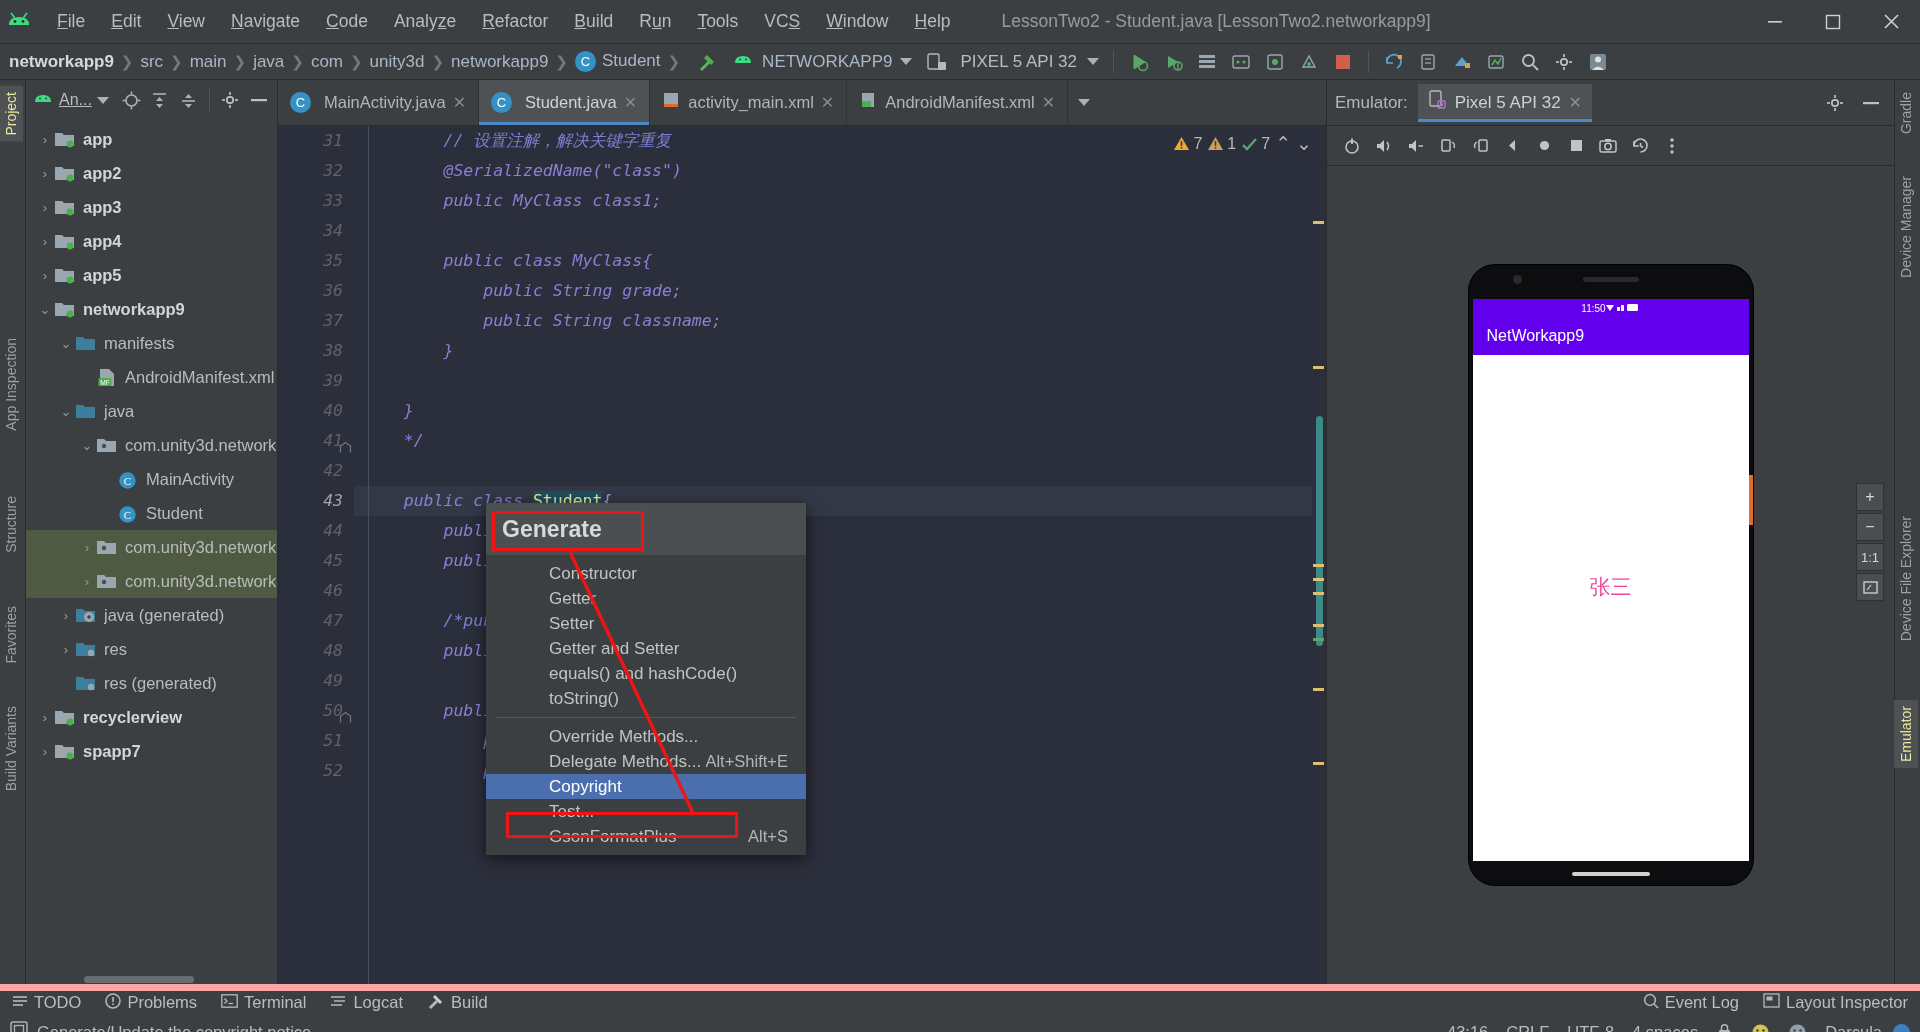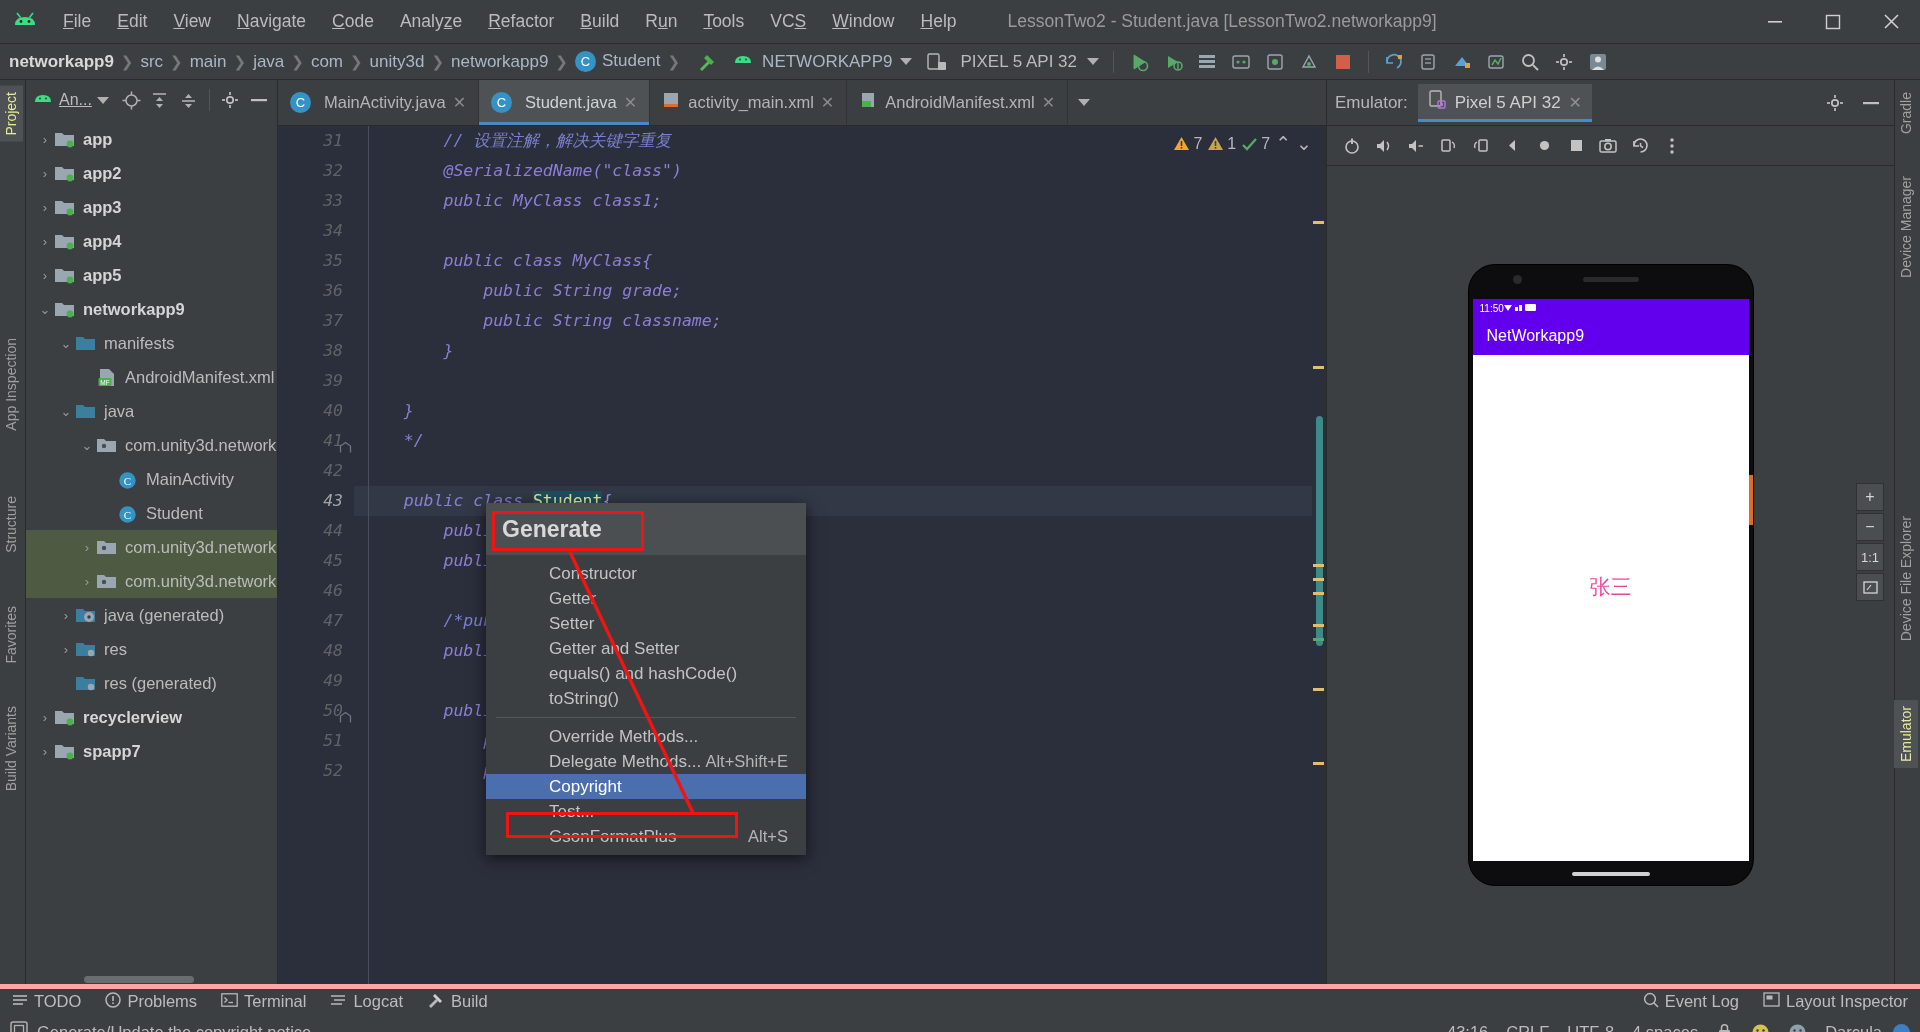--- a/index.html
+++ b/index.html
@@ -1,20 +1,20 @@
 <!DOCTYPE html>
 <html><head>
 <meta charset="utf-8">
 <style>
   * { box-sizing: border-box; margin:0; padding:0; }
   html,body{ width:1920px; height:1032px; overflow:hidden; background:#3c3f41; }
   body{ font-family:"Liberation Sans", sans-serif; font-size:17px; color:#bbbbbb; }
 
   
-  .titlebar{ height:44px; background:#3c3f41; display:flex; align-items:center; padding-left:12px; border-bottom:1px solid #2b2b2b; }
+  .titlebar{ height:44px; background:#3c3f41; display:flex; align-items:center; padding-left:6px; border-bottom:1px solid #2b2b2b; }
   .and-logo{ width:26px; height:22px; position:relative; margin-right:12px; }
   .and-logo svg{ display:block; }
   .menu{ display:flex; align-items:center; gap:0px; }
   .menu-item{ padding:4px 13px; color:#bbbbbb; font-size:17.5px; cursor:default; white-space:nowrap; }
   .menu-item u{ text-decoration:underline; }
   .win-title{ margin-left:38px; color:#9a9a9a; font-size:17.5px; white-space:nowrap; }
   .win-btns{ margin-left:auto; display:flex; align-items:center; }
   .wb{ width:58px; height:44px; display:flex; align-items:center; justify-content:center; color:#cfcfcf; }
 
   
@@ -92,21 +92,21 @@
   .emuhead{ height:46px; display:flex; align-items:center; padding:0 8px; gap:10px; border-bottom:1px solid #2b2b2b;}
   .emuhead .lbl{ font-size:17px; color:#b6b6b6;}
   .emutab{ display:flex; align-items:center; gap:8px; padding:6px 10px; background:#4e5254; position:relative; font-size:17px; color:#cfcfcf;}
   .emutab:after{content:'';position:absolute;left:0;right:0;bottom:-1px;height:3px;background:#4a88c7;}
   .emuhead .right{ margin-left:auto; display:flex; gap:6px; }
   .emutools{ height:40px; display:flex; align-items:center; gap:2px; padding:0 10px; border-bottom:1px solid #2b2b2b;}
   .et{ width:30px;height:28px;display:flex;align-items:center;justify-content:center;color:#c3c3c3;}
   .emustage{ flex:1; position:relative; background:#3c3f41; display:flex; align-items:center; justify-content:center;}
   .phone{ width:284px; height:620px; background:#0d0d0f; border-radius:26px; position:relative; box-shadow:0 0 0 1px #000;}
   .screen{ position:absolute; left:4px; top:34px; right:4px; bottom:24px; background:#ffffff; overflow:hidden;}
-  .statusrow{ height:18px; background:#6200ee; display:flex; align-items:center; justify-content:flex-start; padding:0 7px; color:#fff; font-size:10px;}
+  .statusrow{ height:18px; background:#6200ee; display:flex; align-items:center; justify-content:center; padding:0 7px; color:#fff; font-size:10px;}
   .appbar{ height:38px; background:#6200ee; color:#fff; display:flex; align-items:center; padding-left:14px; font-size:16px;}
   .appcontent{ position:relative; height:calc(100% - 56px); background:#fff; }
   .appcontent .txt{ position:absolute; left:50%; top:43%; transform:translateX(-50%); color:#ec4899; font-size:21px; font-family:"DejaVu Sans", sans-serif;}
   .notch{ position:absolute; left:50%; transform:translateX(-50%); top:12px; width:56px; height:5px; background:#2a2a2c; border-radius:3px;}
   .cam{ position:absolute; left:44px; top:10px; width:9px;height:9px;border-radius:50%;background:#2a2a2c;}
   .homebar{ position:absolute; left:50%; transform:translateX(-50%); bottom:9px; width:78px; height:4px; background:#d0d0d0; border-radius:2px;}
   .emuside{ position:absolute; right:10px; top:46%; transform:translateY(-50%); display:flex; flex-direction:column; gap:2px;}
   .esbtn{ width:28px;height:28px;background:#4b4e50;color:#d6d6d6;display:flex;align-items:center;justify-content:center;font-size:16px;border:1px solid #2f3132;}
   .orangemark{ position:absolute; right:0; top:210px; width:4px; height:50px; background:#e06c2a;}
 
@@ -118,21 +118,21 @@
   .popup .hdr{ height:52px; display:flex; align-items:center; padding-left:16px; font-size:23px; font-weight:bold; color:#d8d8d8; background:#4b4f51;}
   .popup .body{ background:#3c3f41; padding:6px 0; }
   .mi{ height:25px; display:flex; align-items:center; padding-left:63px; font-size:17px; color:#c3c3c3; position:relative;}
   .mi.selected{ background:#4b6eaf; color:#ffffff;}
   .mi .short{ position:absolute; right:18px; color:#b4b4b4; font-size:16.5px;}
   .mi-div{ height:1px; background:#555859; margin:6px 10px; }
   .redbox{ position:absolute; border:3px solid #f01414; pointer-events:none; z-index:60;}
   .redline{ position:absolute; z-index:61; pointer-events:none;}
 
   
-  .bottombar{ height:30px; background:#3c3f41; display:flex; align-items:center; border-top:5px solid #fca5a5; font-size:16.5px;}
+  .bottombar{ height:30px; background:#3c3f41; display:flex; align-items:center; border-top:7px solid #fca5a5; font-size:16.5px;}
   .bb{ display:flex; align-items:center; gap:6px; padding:0 12px; color:#bcbcbc; }
   .statusbar{ height:36px; background:#3c3f41; display:flex; align-items:center; padding:0 10px; font-size:16.5px; color:#bcbcbc;}
   .statusbar .msg{ display:flex; align-items:center; gap:9px; }
   .statusbar .right{ margin-left:auto; display:flex; align-items:center; gap:18px;}
   .sb-i{ display:flex; align-items:center; gap:5px;}
   .dot{ width:17px;height:17px;border-radius:50%;background:#3d7fc1;}
   svg{ overflow:visible; }
 </style>
 </head>
 <body>

